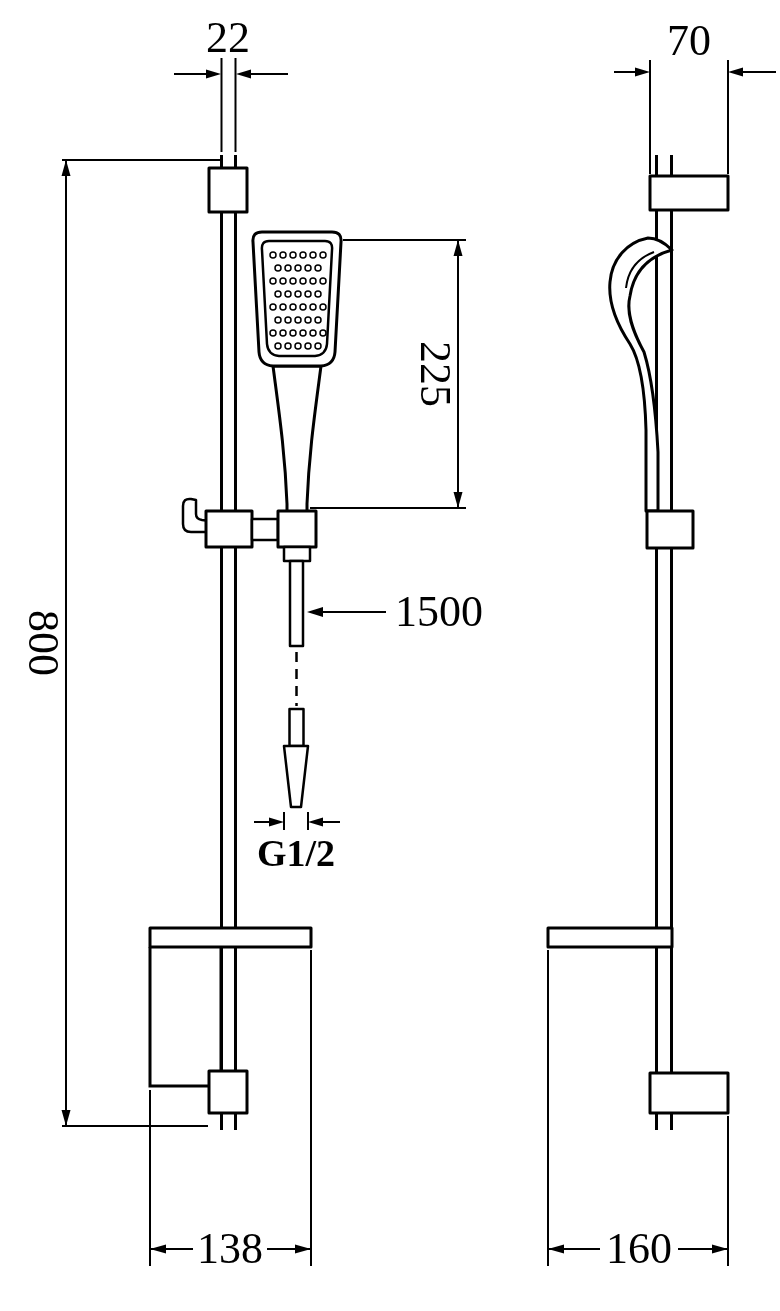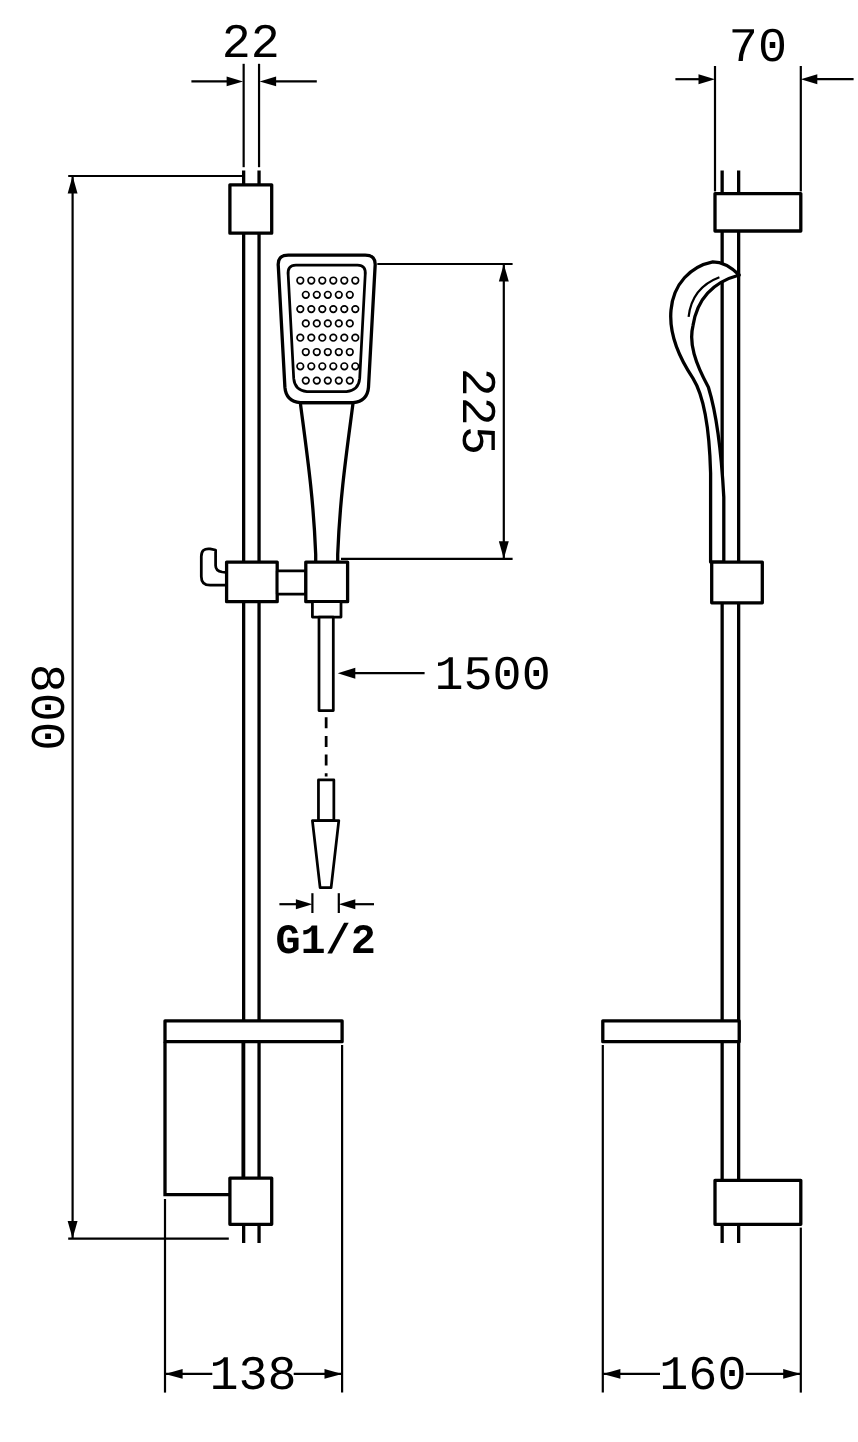--- a/index.html
+++ b/index.html
@@ -1,18 +1,18 @@
 <!DOCTYPE html>
 <html><head>
 <meta charset="utf-8">
 <style>
   html,body{margin:0;padding:0;background:#ffffff;}
   .page{
     width:780px;height:1311px;position:relative;background:#ffffff;
-    font-family:Liberation Mono, monospace;overflow:hidden;
+    font-family:Liberation Serif, serif;overflow:hidden;
   }
   svg{display:block;}
   .outline{fill:#ffffff;stroke:#000000;stroke-width:3;stroke-linejoin:round;}
   .thin-outline{fill:#ffffff;stroke:#000000;stroke-width:2.5;stroke-linejoin:round;}
   .line3{stroke:#000000;stroke-width:3;fill:none;}
   .dimline{stroke:#000000;stroke-width:2;fill:none;}
   .dashline{stroke:#000000;stroke-width:2.5;fill:none;stroke-dasharray:10 7;}
   .arrow{fill:#000000;stroke:none;}
   .dim-label{font-size:44px;fill:#000000;}
   .dim-label-bold{font-size:38px;font-weight:bold;fill:#000000;}

